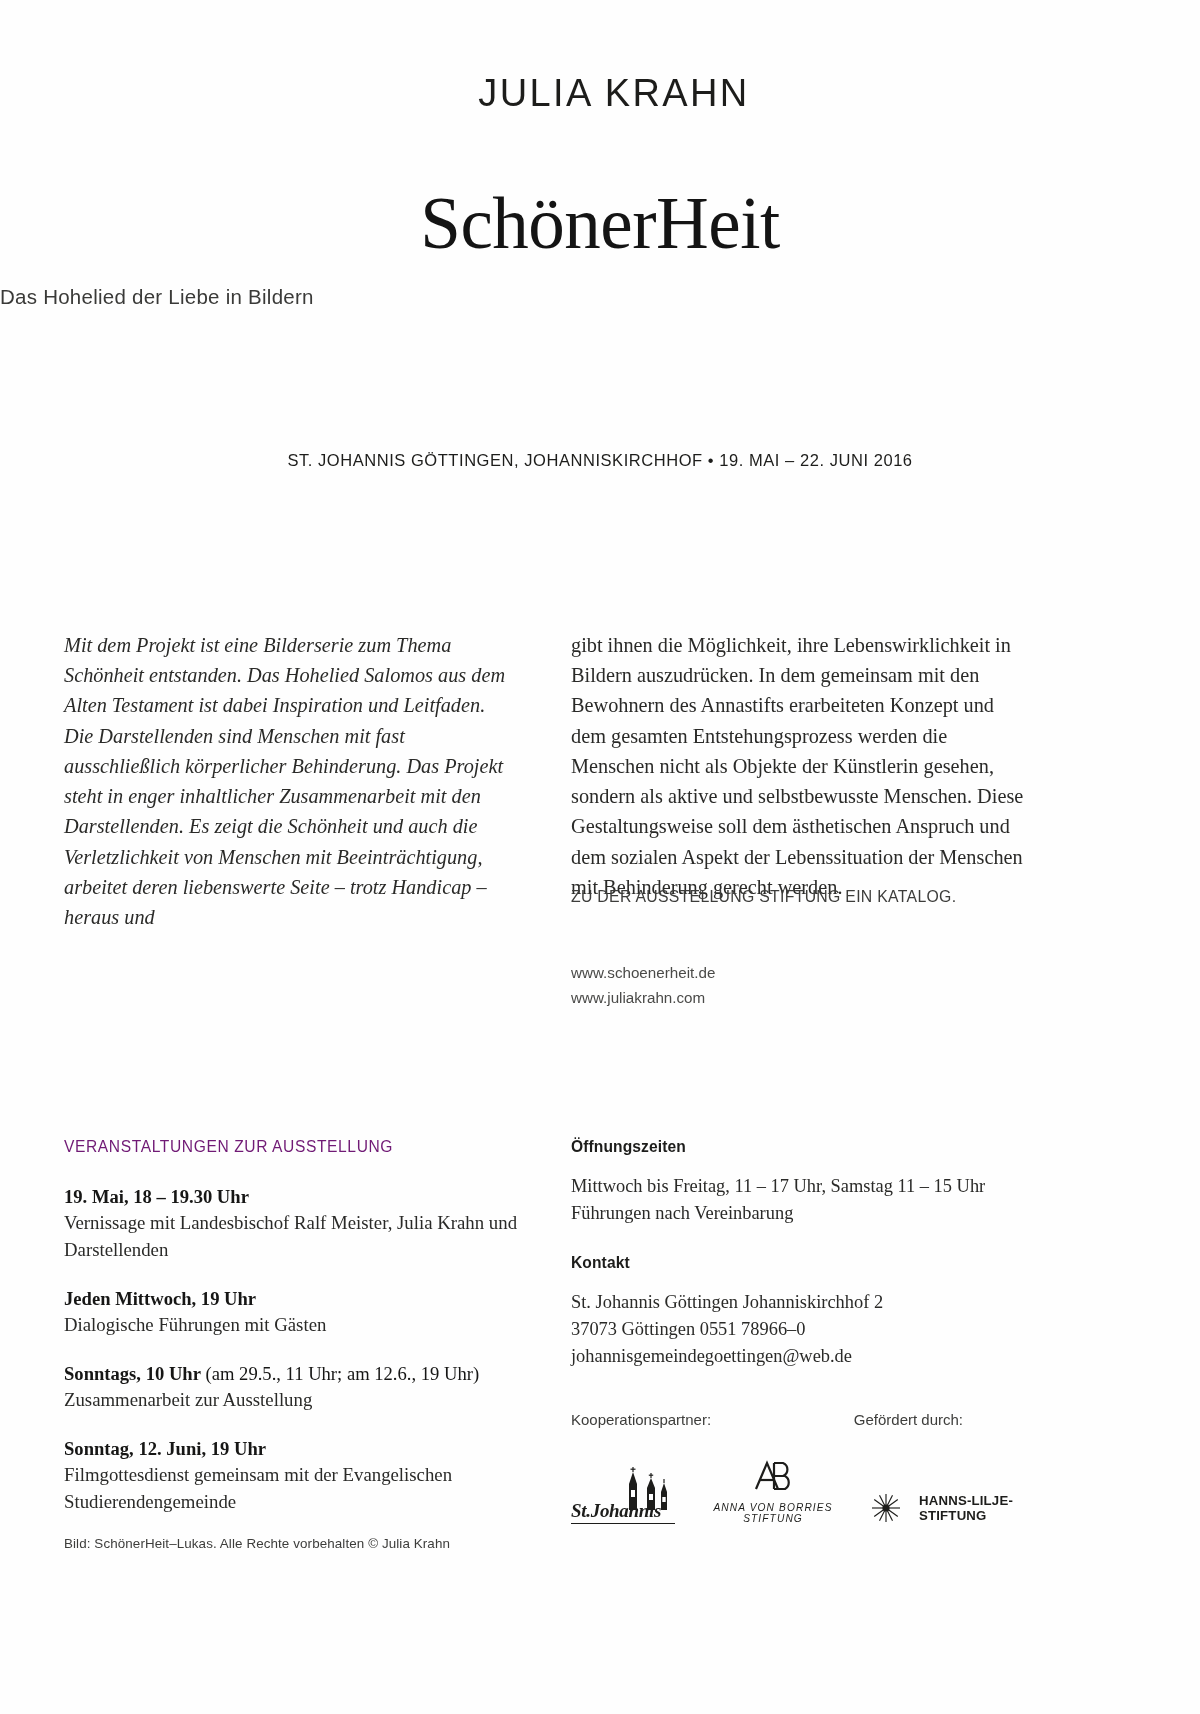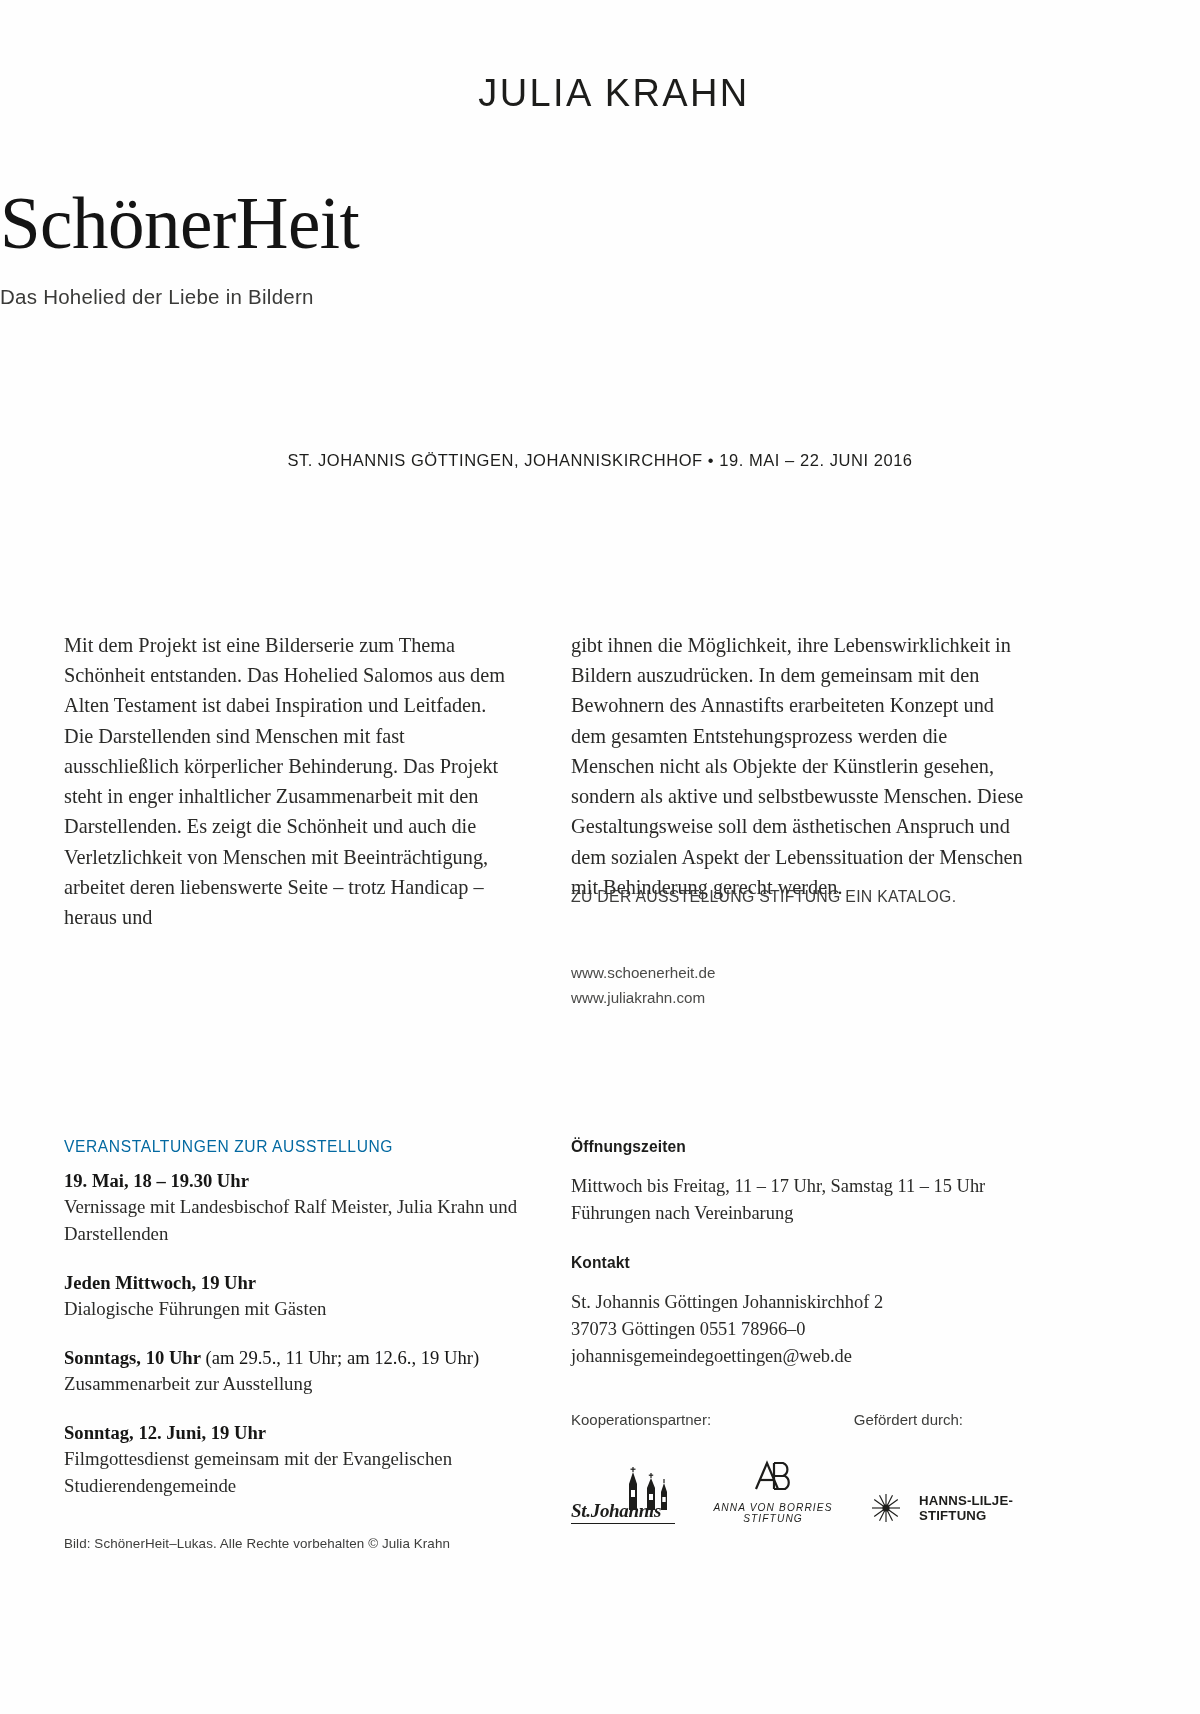--- a/index.html
+++ b/index.html
@@ -35,20 +35,21 @@
     letter-spacing: 2.4px;
     color: #1d1d1b;
     padding-left: 28px;
   }
 
   .exhibition-title {
     position: absolute;
     top: 186px;
     left: 0;
     width: 1200px;
+    text-align: center;
     font-family: "Liberation Serif", serif;
     font-weight: 400;
     font-size: 73px;
     letter-spacing: -0.5px;
     color: #141414;
     line-height: 1.05;
   }
 
   .exhibition-subtitle {
     position: absolute;
@@ -77,21 +78,21 @@
   }
 
   
   .body-col {
     position: absolute;
     font-family: "Liberation Serif", serif;
     font-size: 20.3px;
     line-height: 1.49;
     color: #2a2a28;
   }
-  .body-col.left  { left: 64px;  top: 630px; width: 448px; }
+  .body-col.left  { left: 64px;  top: 630px; width: 448px; font-style: italic; }
   .body-col.right { left: 571px; top: 630px; width: 460px; }
 
   .catalog-note {
     position: absolute;
     left: 571px;
     top: 888px;
     width: 470px;
     font-family: "Liberation Sans", sans-serif;
     font-weight: 300;
     font-size: 15.8px;
@@ -116,22 +117,22 @@
     position: absolute;
     left: 64px;
     top: 1138px;
     width: 470px;
   }
   .events-heading {
     font-family: "Liberation Sans", sans-serif;
     font-weight: 400;
     font-size: 15.6px;
     letter-spacing: 0.6px;
-    color: #0369a1;
-    margin-bottom: 12px;
+    color: #701a75;
+    margin-bottom: 28px;
   }
   .event-item { margin-bottom: 22px; }
   .event-when {
     font-family: "Liberation Serif", serif;
     font-weight: 700;
     font-size: 18.6px;
     color: #161615;
     line-height: 1.42;
   }
   .event-when .when-extra {

